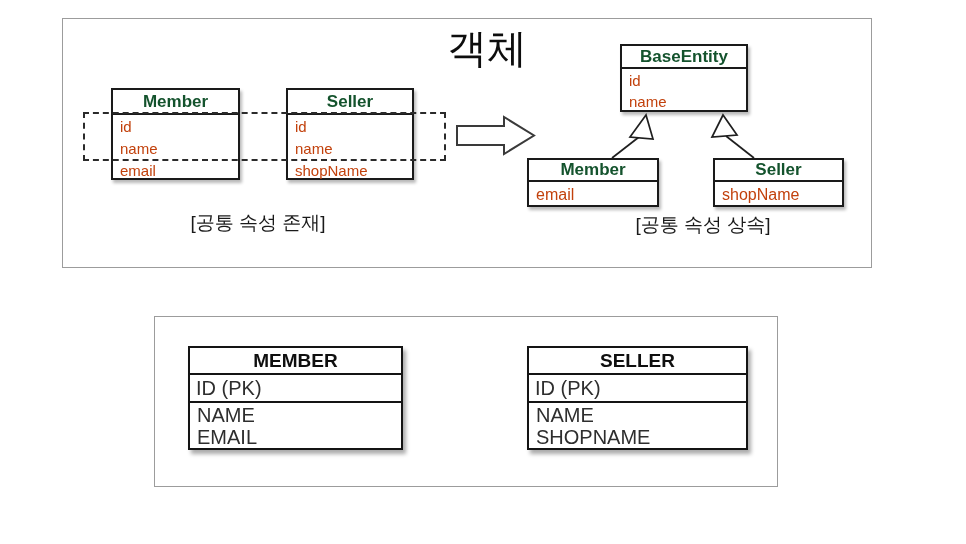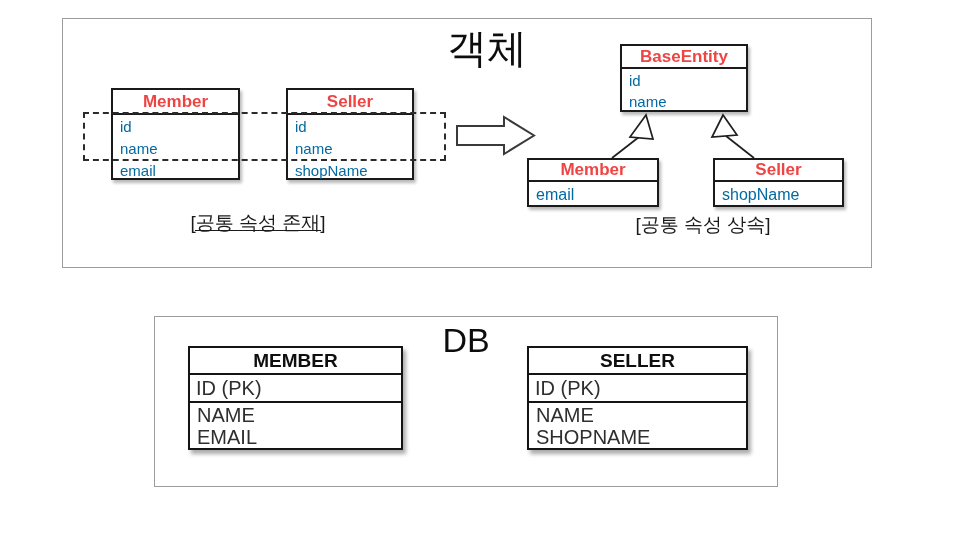--- a/index.html
+++ b/index.html
@@ -32,30 +32,30 @@
     background: #ffffff;
     border: 2px solid #1a1a1a;
     box-shadow: 2px 3px 3px rgba(0,0,0,0.28);
     z-index: 2;
   }
   .class-header {
     border-bottom: 2px solid #1a1a1a;
     font-weight: bold;
     font-size: 17px;
     text-align: center;
-    color: #ef4444;
+    color: #14532d;
     height: 25px;
     line-height: 23px;
     background: #ffffff;
   }
   .class-attrs { padding: 1px 0 0 7px; }
   .class-attr {
     font-size: 15px;
     line-height: 22px;
-    color: #0369a1;
+    color: #c2410c;
     white-space: nowrap;
   }
   #member-l { left: 111px; top: 88px; width: 129px; height: 92px; }
   #seller-l { left: 286px; top: 88px; width: 128px; height: 92px; }
 
   #base-entity { left: 620px; top: 44px; width: 128px; height: 68px; }
   #base-entity .class-header { height: 23px; line-height: 21px; }
   #base-entity .class-attr { line-height: 21px; }
 
   #member-r { left: 527px; top: 158px; width: 132px; height: 49px; }
@@ -70,21 +70,21 @@
     z-index: 5;
   }
   .caption {
     position: absolute;
     width: 220px;
     text-align: center;
     font-size: 19px;
     color: #1a1a1a;
     z-index: 6;
   }
-  #caption-left  { left: 148px; top: 210px; text-decoration: underline; }
+  #caption-left  { left: 148px; top: 210px; }
   #caption-right { left: 593px; top: 212px; }
 
   
   .db-table {
     position: absolute;
     background: #ffffff;
     border: 2px solid #141414;
     box-shadow: 3px 4px 4px rgba(0,0,0,0.33);
   }
   .db-header {
@@ -177,21 +177,20 @@
 
     <line x1="612" y1="158" x2="639" y2="137" stroke="#1f1f1f" stroke-width="1.7"></line>
     <polygon points="646,115 630,137 653,139" fill="#ffffff" stroke="#1f1f1f" stroke-width="1.7" stroke-linejoin="miter"></polygon>
 
     <line x1="754" y1="158" x2="726" y2="136" stroke="#1f1f1f" stroke-width="1.7"></line>
     <polygon points="723,115 712,137 737,135" fill="#ffffff" stroke="#1f1f1f" stroke-width="1.7" stroke-linejoin="miter"></polygon>
   </svg>
 
   <div class="frame" style="left:154px; top:316px; width:624px; height:171px;"></div>
 
-  <div id="db-title" class="section-title">DB</div>
 
   <div id="table-member" class="db-table">
     <div class="db-header">MEMBER</div>
     <div class="db-pk-row">ID (PK)</div>
     <div class="db-cols">
       <div class="db-col">NAME</div>
       <div class="db-col">EMAIL</div>
     </div>
   </div>
 

